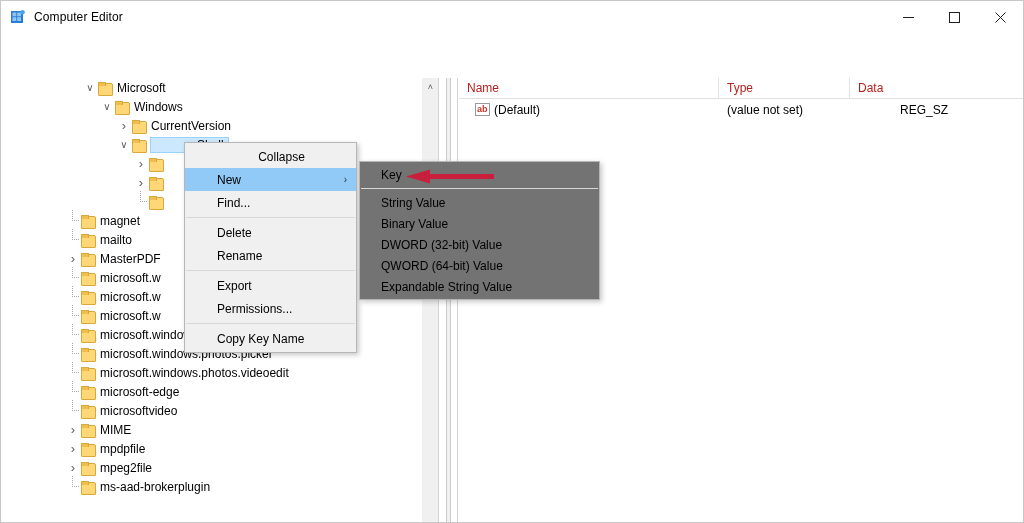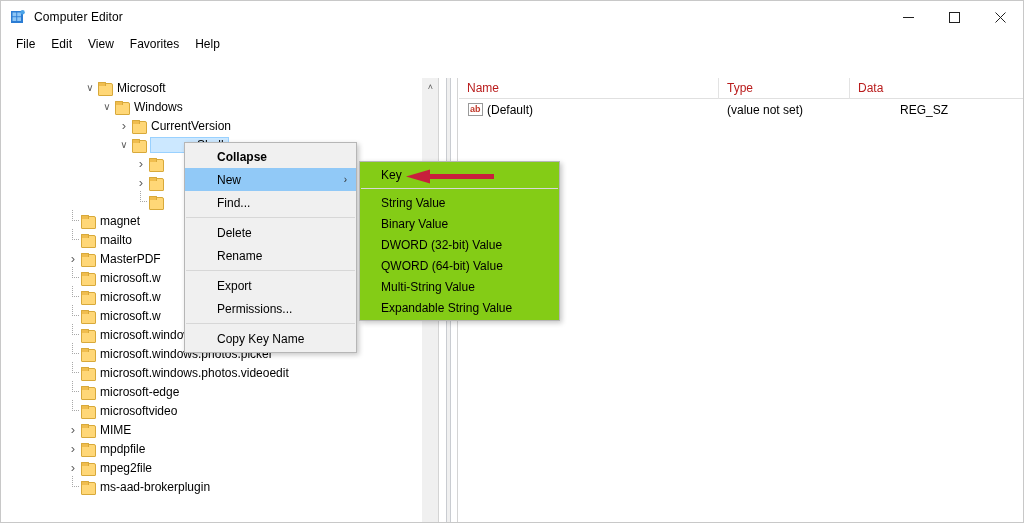--- a/index.html
+++ b/index.html
@@ -195,21 +195,21 @@
     height: 21px;
     display: flex; align-items: center;
     font-size: 12px; color: #000000;
   }
   .lrow .cell {
     height: 21px; display: flex; align-items: center;
     padding-left: 8px; overflow: hidden; white-space: nowrap;
   }
   .abicon {
     width: 15px; height: 13px; flex: none;
-    margin-right: 4px; margin-left: 1px;
+    margin-right: 4px; margin-left: 8px;
     position: relative;
     border: 1px solid #9a9a9a;
     background: #ffffff;
   }
   .abicon span {
     position: absolute; left: 1px; top: -1px;
     font-size: 9px; font-weight: bold; color: #c0392b;
     font-family: "Liberation Sans", sans-serif;
     line-height: 13px;
   }
@@ -226,37 +226,37 @@
     z-index: 40;
   }
   .ctxitem {
     position: relative;
     height: 23px;
     display: flex; align-items: center;
     padding-left: 32px; padding-right: 10px;
     font-size: 12px; color: #000000;
     white-space: nowrap;
   }
-  .ctxitem.bold { font-weight: bold; }
+  .ctxitem.bold { font-weight: normal; justify-content: center; }
   .ctxitem.hl { background: #91c9f7; }
   .ctxitem .sub {
     position: absolute; right: 9px; top: 0;
     height: 23px; display: flex; align-items: center;
     font-size: 10px; color: #303030;
   }
   .ctxsep {
     height: 1px; margin: 3px 1px 3px 1px;
     background: #d7d7d7;
   }
 
   .submenu {
     position: absolute;
     left: 358px; top: 160px;
-    width: 201px;
-    background: #84cc16;
+    width: 241px;
+    background: #737373;
     border: 1px solid #b6b6b6;
     box-shadow: 2px 2px 5px rgba(0,0,0,.22);
     padding: 2px 0;
     z-index: 50;
   }
   .submenu .ctxitem { padding-left: 21px; height: 21px; }
 
   
   .annot-arrow {
     position: absolute;
@@ -296,27 +296,20 @@
       </div>
       <div class="winbtn close">
         <svg width="11" height="11" viewBox="0 0 11 11">
             <line x1="0.5" y1="0.5" x2="10.5" y2="10.5" stroke="#202020" stroke-width="1"></line>
             <line x1="10.5" y1="0.5" x2="0.5" y2="10.5" stroke="#202020" stroke-width="1"></line>
           </svg>
       </div>
     </div>
   </div>
 
-  <div class="menubar">
-    <div class="mi">File</div>
-    <div class="mi">Edit</div>
-    <div class="mi">View</div>
-    <div class="mi">Favorites</div>
-    <div class="mi">Help</div>
-  </div>
 
 
   <div class="panes">
 
     <div class="tree-pane">
       <div id="tree-rows">
           <div class="trow">
             <div class="ind" style="width: 81px;"></div>
             <div class="twist">∨</div>
             <div class="folder"></div>
@@ -521,23 +514,20 @@
       <div class="ctxitem">
         <span>Binary Value</span>
       </div>
       <div class="ctxitem">
         <span>DWORD (32-bit) Value</span>
       </div>
       <div class="ctxitem">
         <span>QWORD (64-bit) Value</span>
       </div>
       <div class="ctxitem">
-        <span>Multi-String Value</span>
-      </div>
-      <div class="ctxitem">
         <span>Expandable String Value</span>
       </div>
     </div>
 
   <div class="annot-arrow">
     <svg width="88" height="16" viewBox="0 0 88 16">
       <rect x="22" y="5" width="66" height="5" fill="#C8203C"></rect>
       <path d="M0 7.5 L24 0.5 L24 14.5 Z" fill="#C8203C"></path>
     </svg>
   </div>

